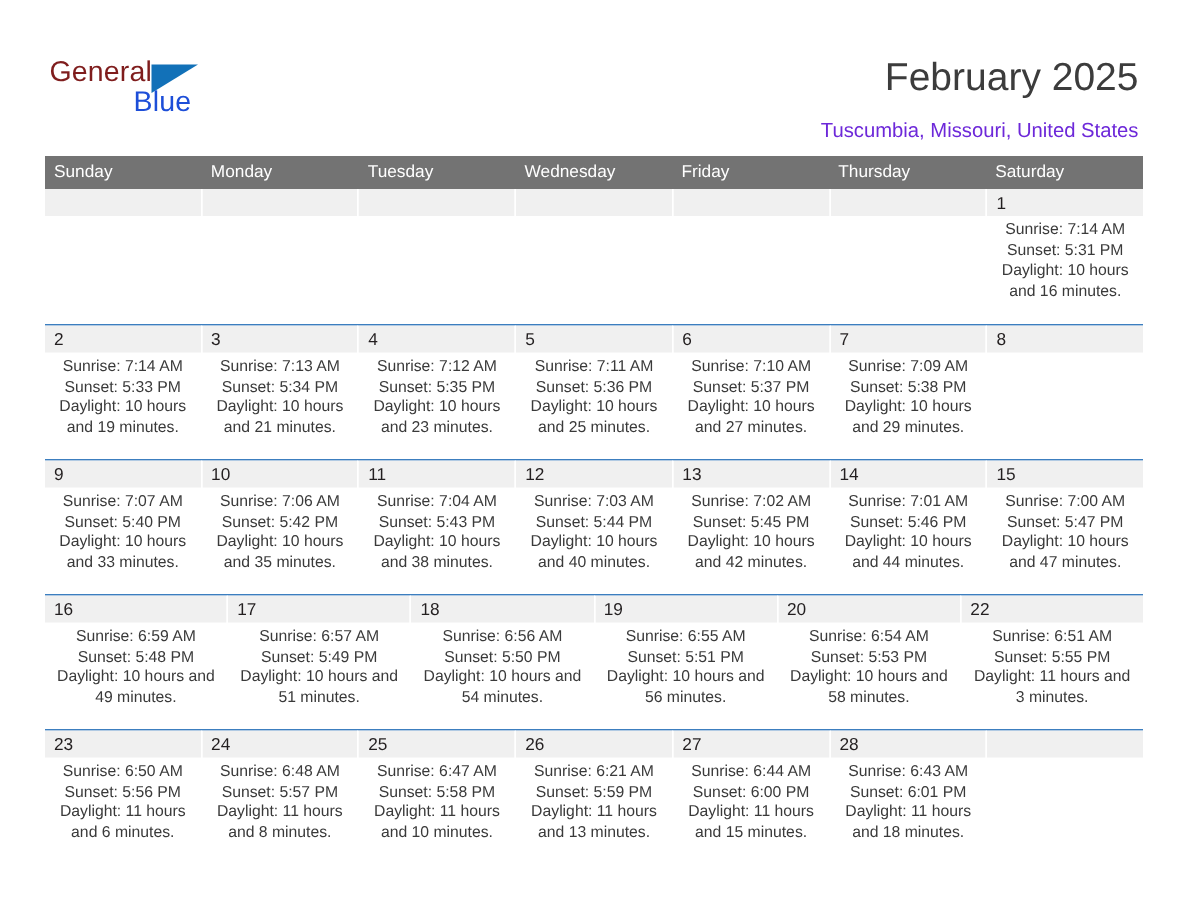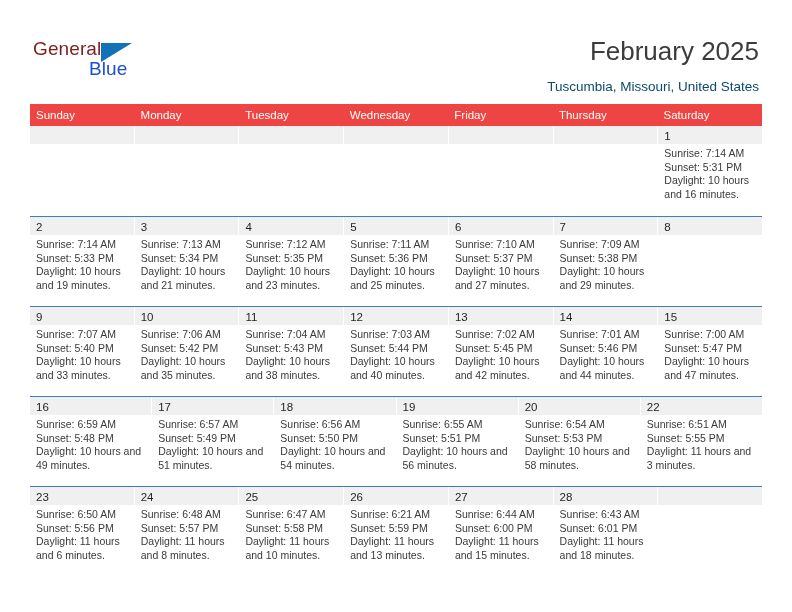--- a/index.html
+++ b/index.html
@@ -74,37 +74,37 @@
     color: #3c3c3c;
     text-align: left;
     white-space: nowrap;
   }
   .subtitle {
     position: absolute;
     right: 33px;
     top: 79px;
     font-size: 13.5px;
     line-height: 16px;
-    color: #0c4a6e;
+    color: #6d28d9;
     text-align: left;
     white-space: nowrap;
   }
 
   
   .calendar {
     position: absolute;
     left: 30px;
     top: 104px;
     width: 732px;
   }
   .weekdays {
     display: flex;
     width: 732px;
     height: 22px;
-    background: #ef4444;
+    background: #737373;
   }
   .weekday {
     flex: 1 1 0;
     color: #ffffff;
     font-size: 11.5px;
     line-height: 22px;
     padding-left: 6px;
     box-sizing: border-box;
     white-space: nowrap;
   }
@@ -140,20 +140,21 @@
   .daynum {
     font-size: 11.5px;
     line-height: 18px;
     color: #231f20;
   }
   .dayinfo {
     padding: 3px 6px 0 6px;
     font-size: 10.5px;
     line-height: 13.6px;
     color: #3a3a3a;
+    text-align: center;
   }
   .dayinfo div {
     white-space: normal;
   }
 </style>
 </head>
 <body>
 
 <div class="page">
 

